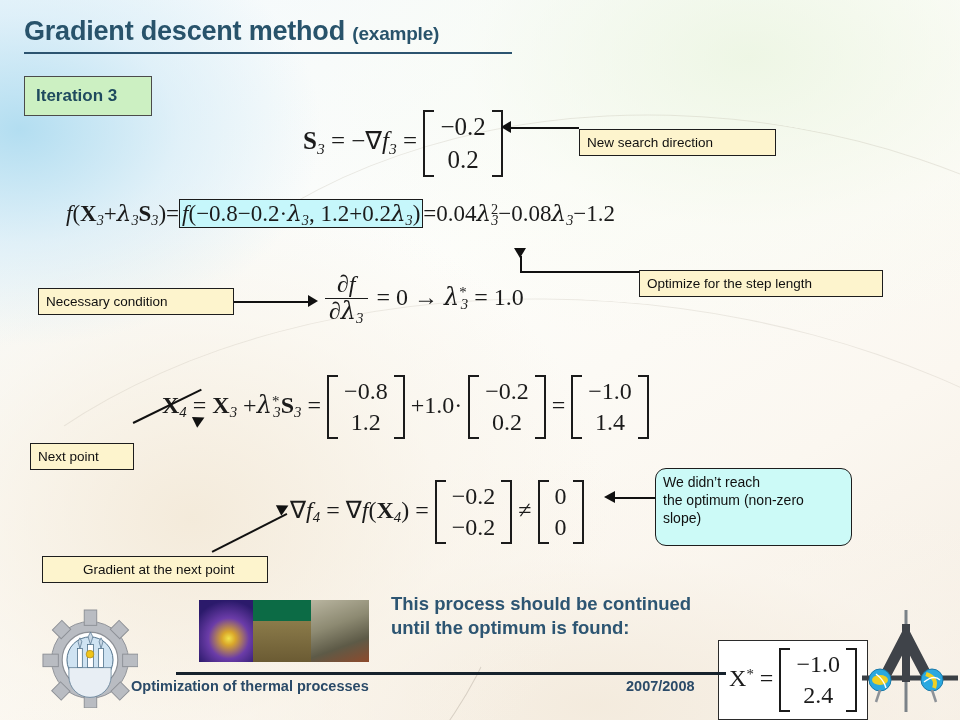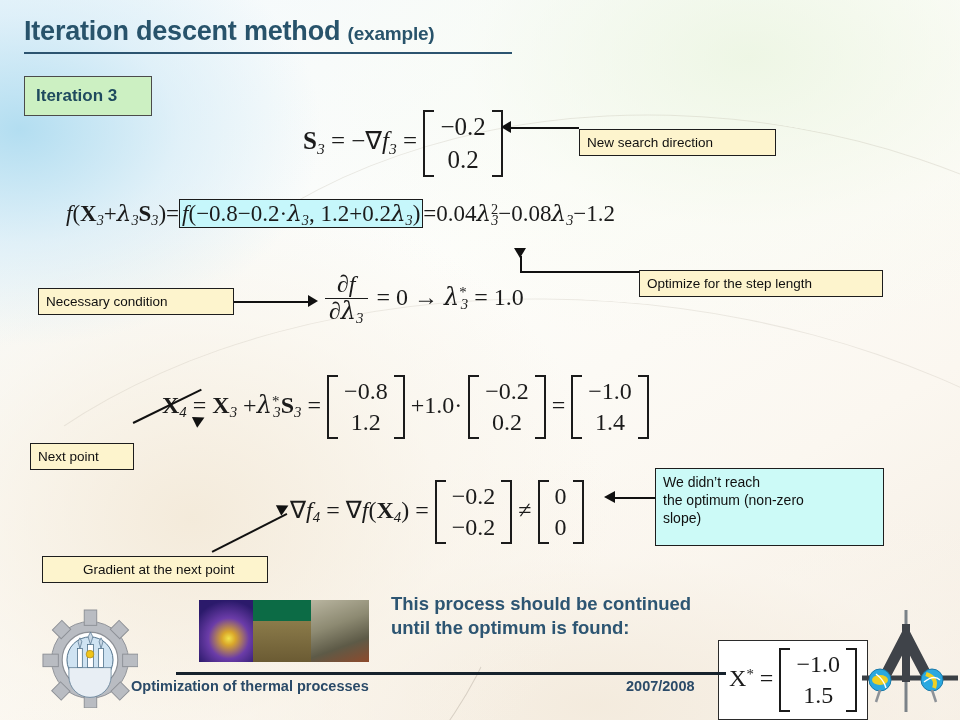--- a/index.html
+++ b/index.html
@@ -56,21 +56,21 @@
     display:flex;align-items:center;padding:3px 7px;box-sizing:border-box;
   }
   .callout.cyan{background:#ccfaf7;}
   .callout.multi{display:block;padding:5px 7px;}
 
   #c-newdir{left:579px;top:129px;width:197px;height:27px;}
   #c-optstep{left:639px;top:270px;width:244px;height:27px;}
   #c-neccond{left:38px;top:288px;width:196px;height:27px;}
   #c-nextpoint{left:30px;top:443px;width:104px;height:27px;}
   #c-gradnext{left:42px;top:556px;width:226px;height:27px;padding-left:40px;}
-  #c-nooptimum{left:655px;top:468px;width:229px;height:78px;font-size:14px;}
+  #c-nooptimum{left:655px;top:468px;width:197px;height:78px;font-size:14px;border-radius:11px;}
 
   
   .ln{position:absolute;background:#111;pointer-events:none;}
   .arrowhead{position:absolute;width:0;height:0;pointer-events:none;}
 
   
   .math{
     position:absolute;font-family:"Liberation Serif", serif;
     color:#1b1b1b;white-space:nowrap;
   }
@@ -130,21 +130,21 @@
 <body>
 
 <div id="slide">
 
   <div class="swoosh sw1"></div>
   <div class="swoosh sw2"></div>
   <div class="swoosh sw3"></div>
   <div class="swoosh sw4"></div>
 
   <div id="title">
-    <span>Iteration descent method</span>
+    <span>Gradient descent method</span>
     <span class="sub">(example)</span>
   </div>
   <div id="titlerule"></div>
 
   <div id="iter">
     <span>Iteration  3</span>
   </div>
 
   <div class="math" id="eq1" style="left:296px;top:110px;font-size:25px;margin-left:7px;">
     <span class="bb">S</span><span class="sub2">3</span>
@@ -280,21 +280,21 @@
   </div>
 
   <div id="finalbox">
     <div class="math" style="position:static;font-size:24px;">
       <span style="font-style:normal">X</span><span class="sup2">*</span>
       <span>=</span>
       <span class="mat">
         <span class="brk brkL"></span>
         <span class="cells">
           <span>−1.0</span>
-          <span>1.5</span>
+          <span>2.4</span>
         </span>
         <span class="brk brkR"></span>
       </span>
     </div>
   </div>
 
   <svg id="logo" viewBox="0 0 100 104">
     <g fill="#b9bcc2" stroke="#8d9096" stroke-width="1">
       <circle cx="50" cy="54" r="40"></circle>
       <rect x="44" y="2" width="13" height="16"></rect>

